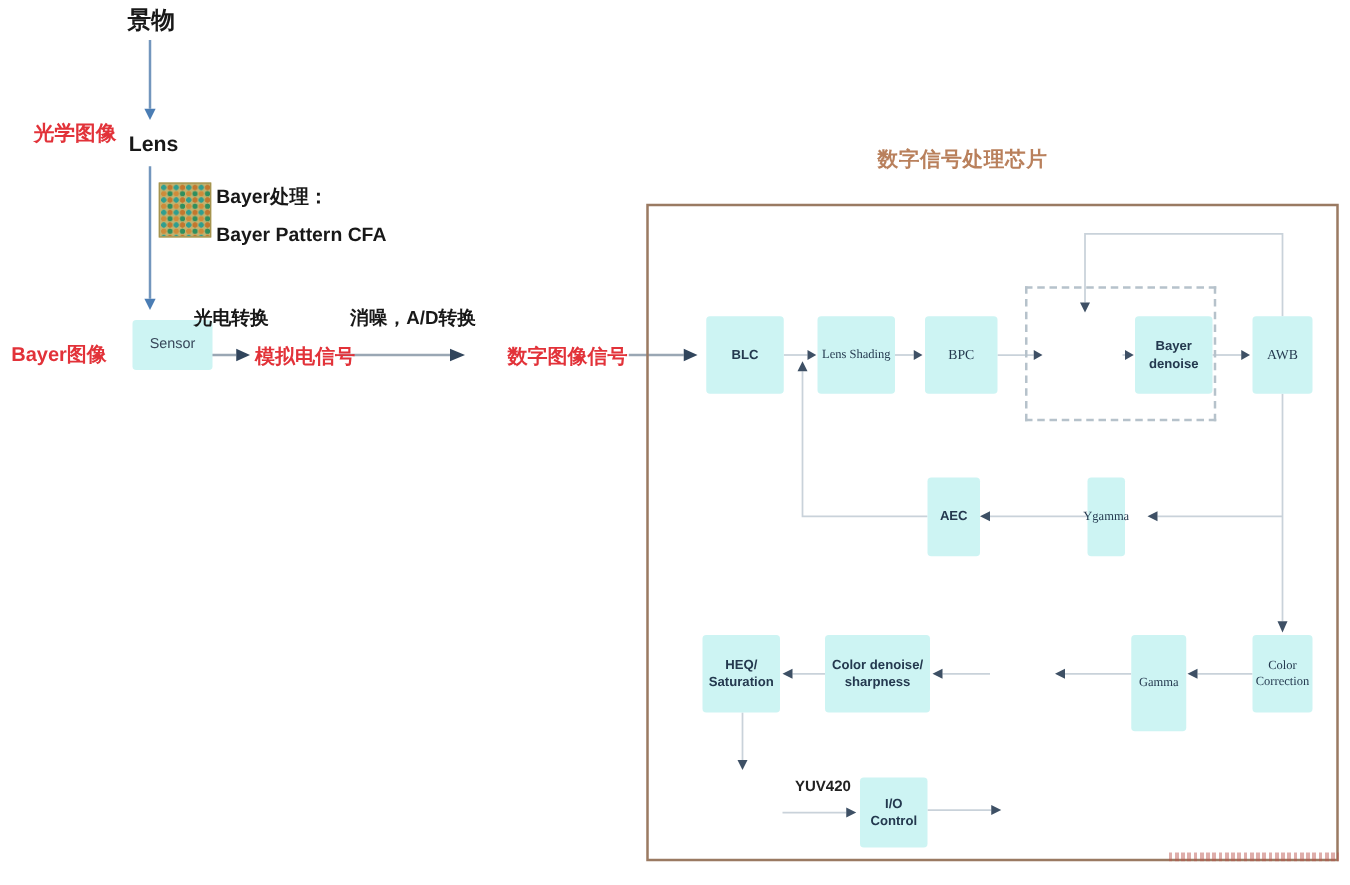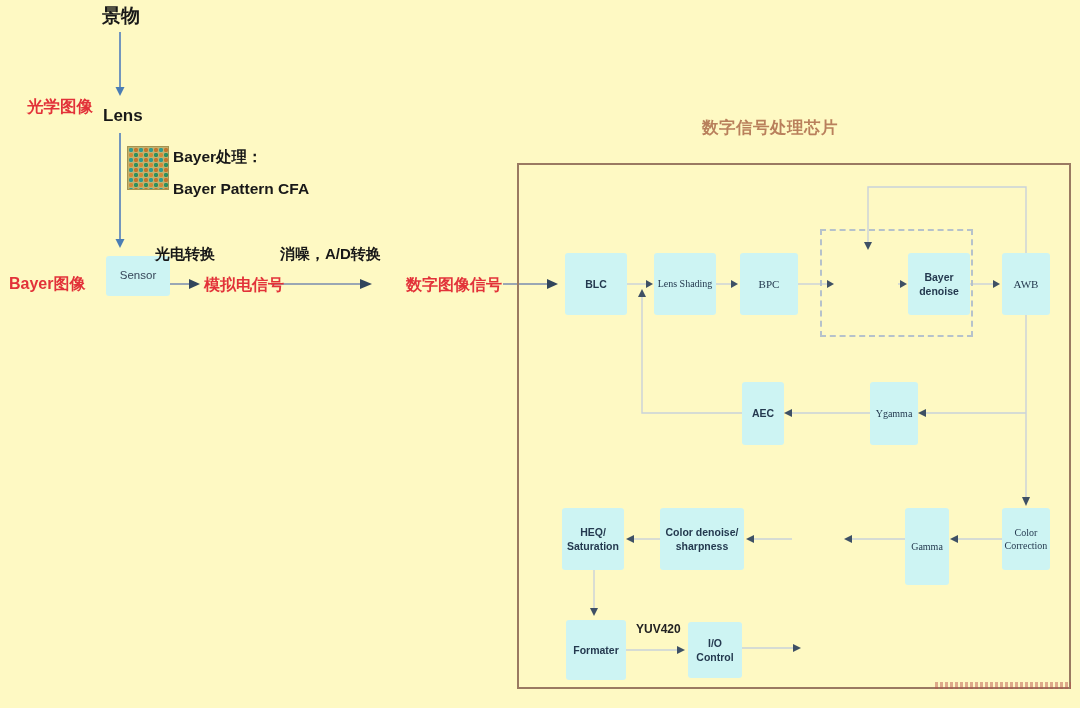--- a/index.html
+++ b/index.html
@@ -1,17 +1,17 @@
 <!DOCTYPE html>
 <html><head>
 <meta charset="utf-8">
 <style>
   html,body{margin:0;padding:0;}
   body{background:#e9e9e9;font-family:"Liberation Sans",sans-serif;}
-  #stage{position:relative;width:1080px;height:708px;background:#fef9c3;overflow:hidden;}
+  #stage{position:relative;width:1080px;height:708px;background:#ffffff;overflow:hidden;}
   .abs{position:absolute;}
   .cn{font-weight:bold;color:#181818;}
   .red{font-weight:bold;color:#e23239;}
   .block{
     position:absolute;
     background:#cdf4f3;
     border-radius:3px;
     display:flex;align-items:center;justify-content:center;
     text-align:center;color:#24394f;white-space:pre-line;line-height:1.35;
   }
@@ -149,31 +149,30 @@
   <div id="dashed-group"></div>
 
   <div class="block sans" style="left:565px;top:253px;width:62px;height:62px;">BLC</div>
   <div class="block serif" style="left:654px;top:253px;width:62px;height:62px;font-size:10px;">Lens Shading</div>
   <div class="block serif" style="left:740px;top:253px;width:58px;height:62px;">BPC</div>
   <div class="block sans" style="left:908px;top:253px;width:62px;height:62px;">Bayer
 denoise</div>
   <div class="block serif" style="left:1002px;top:253px;width:48px;height:62px;">AWB</div>
 
   <div class="block sans" style="left:742px;top:382px;width:42px;height:63px;">AEC</div>
-  <div class="block serif" style="left:870px;top:382px;width:48px;height:63px;font-size:10px;">Ygamma</div>
+  <div class="block serif" style="left:870px;top:382px;width:30px;height:63px;font-size:10px;">Ygamma</div>
 
   <div class="block sans" style="left:562px;top:508px;width:62px;height:62px;">HEQ/
 Saturation</div>
   <div class="block sans" style="left:660px;top:508px;width:84px;height:62px;">Color denoise/
 sharpness</div>
   <div class="block serif" style="left:905px;top:508px;width:44px;height:77px;font-size:10px;">Gamma</div>
   <div class="block serif" style="left:1002px;top:508px;width:48px;height:62px;font-size:10px;">Color
 Correction</div>
 
-  <div class="block sans" style="left:566px;top:620px;width:60px;height:60px;">Formater</div>
   <div class="block sans" style="left:688px;top:622px;width:54px;height:56px;">I/O
 Control</div>
 
   <div class="abs cn" style="left:636px;top:622px;font-size:12px;color:#222;">YUV420</div>
 
   <div id="watermark"></div>
 
 </div>
 
 </body></html>

